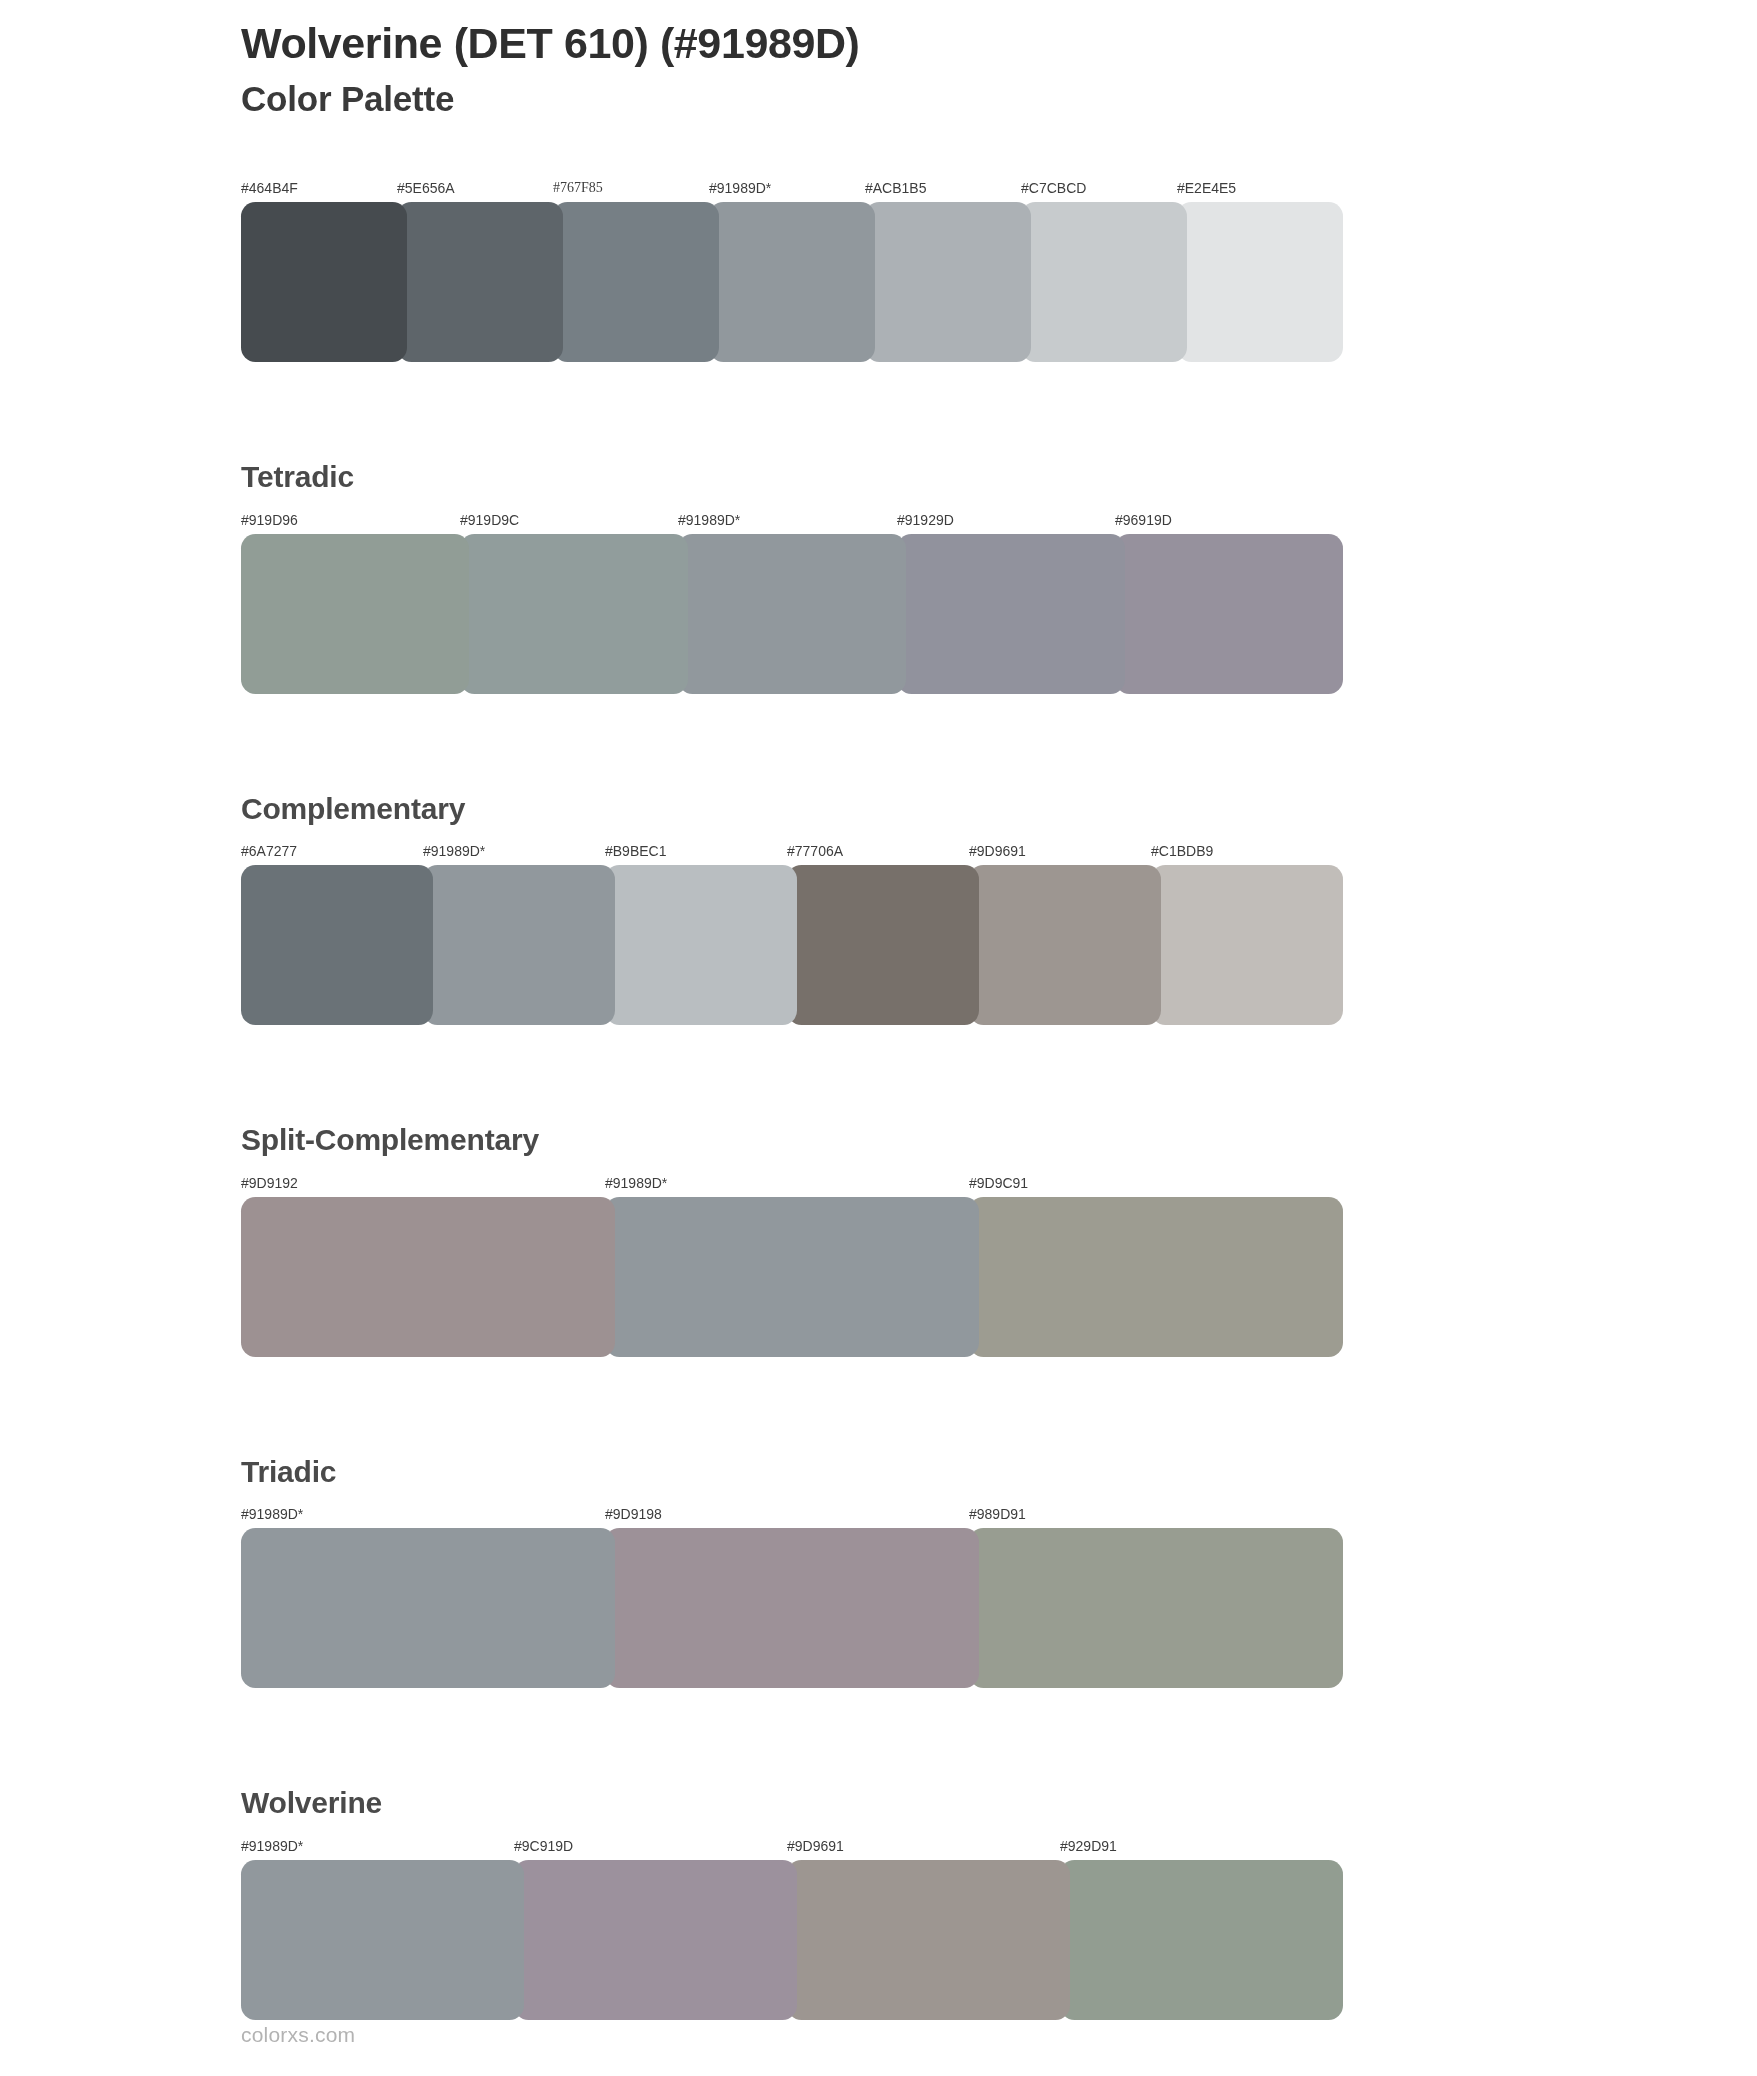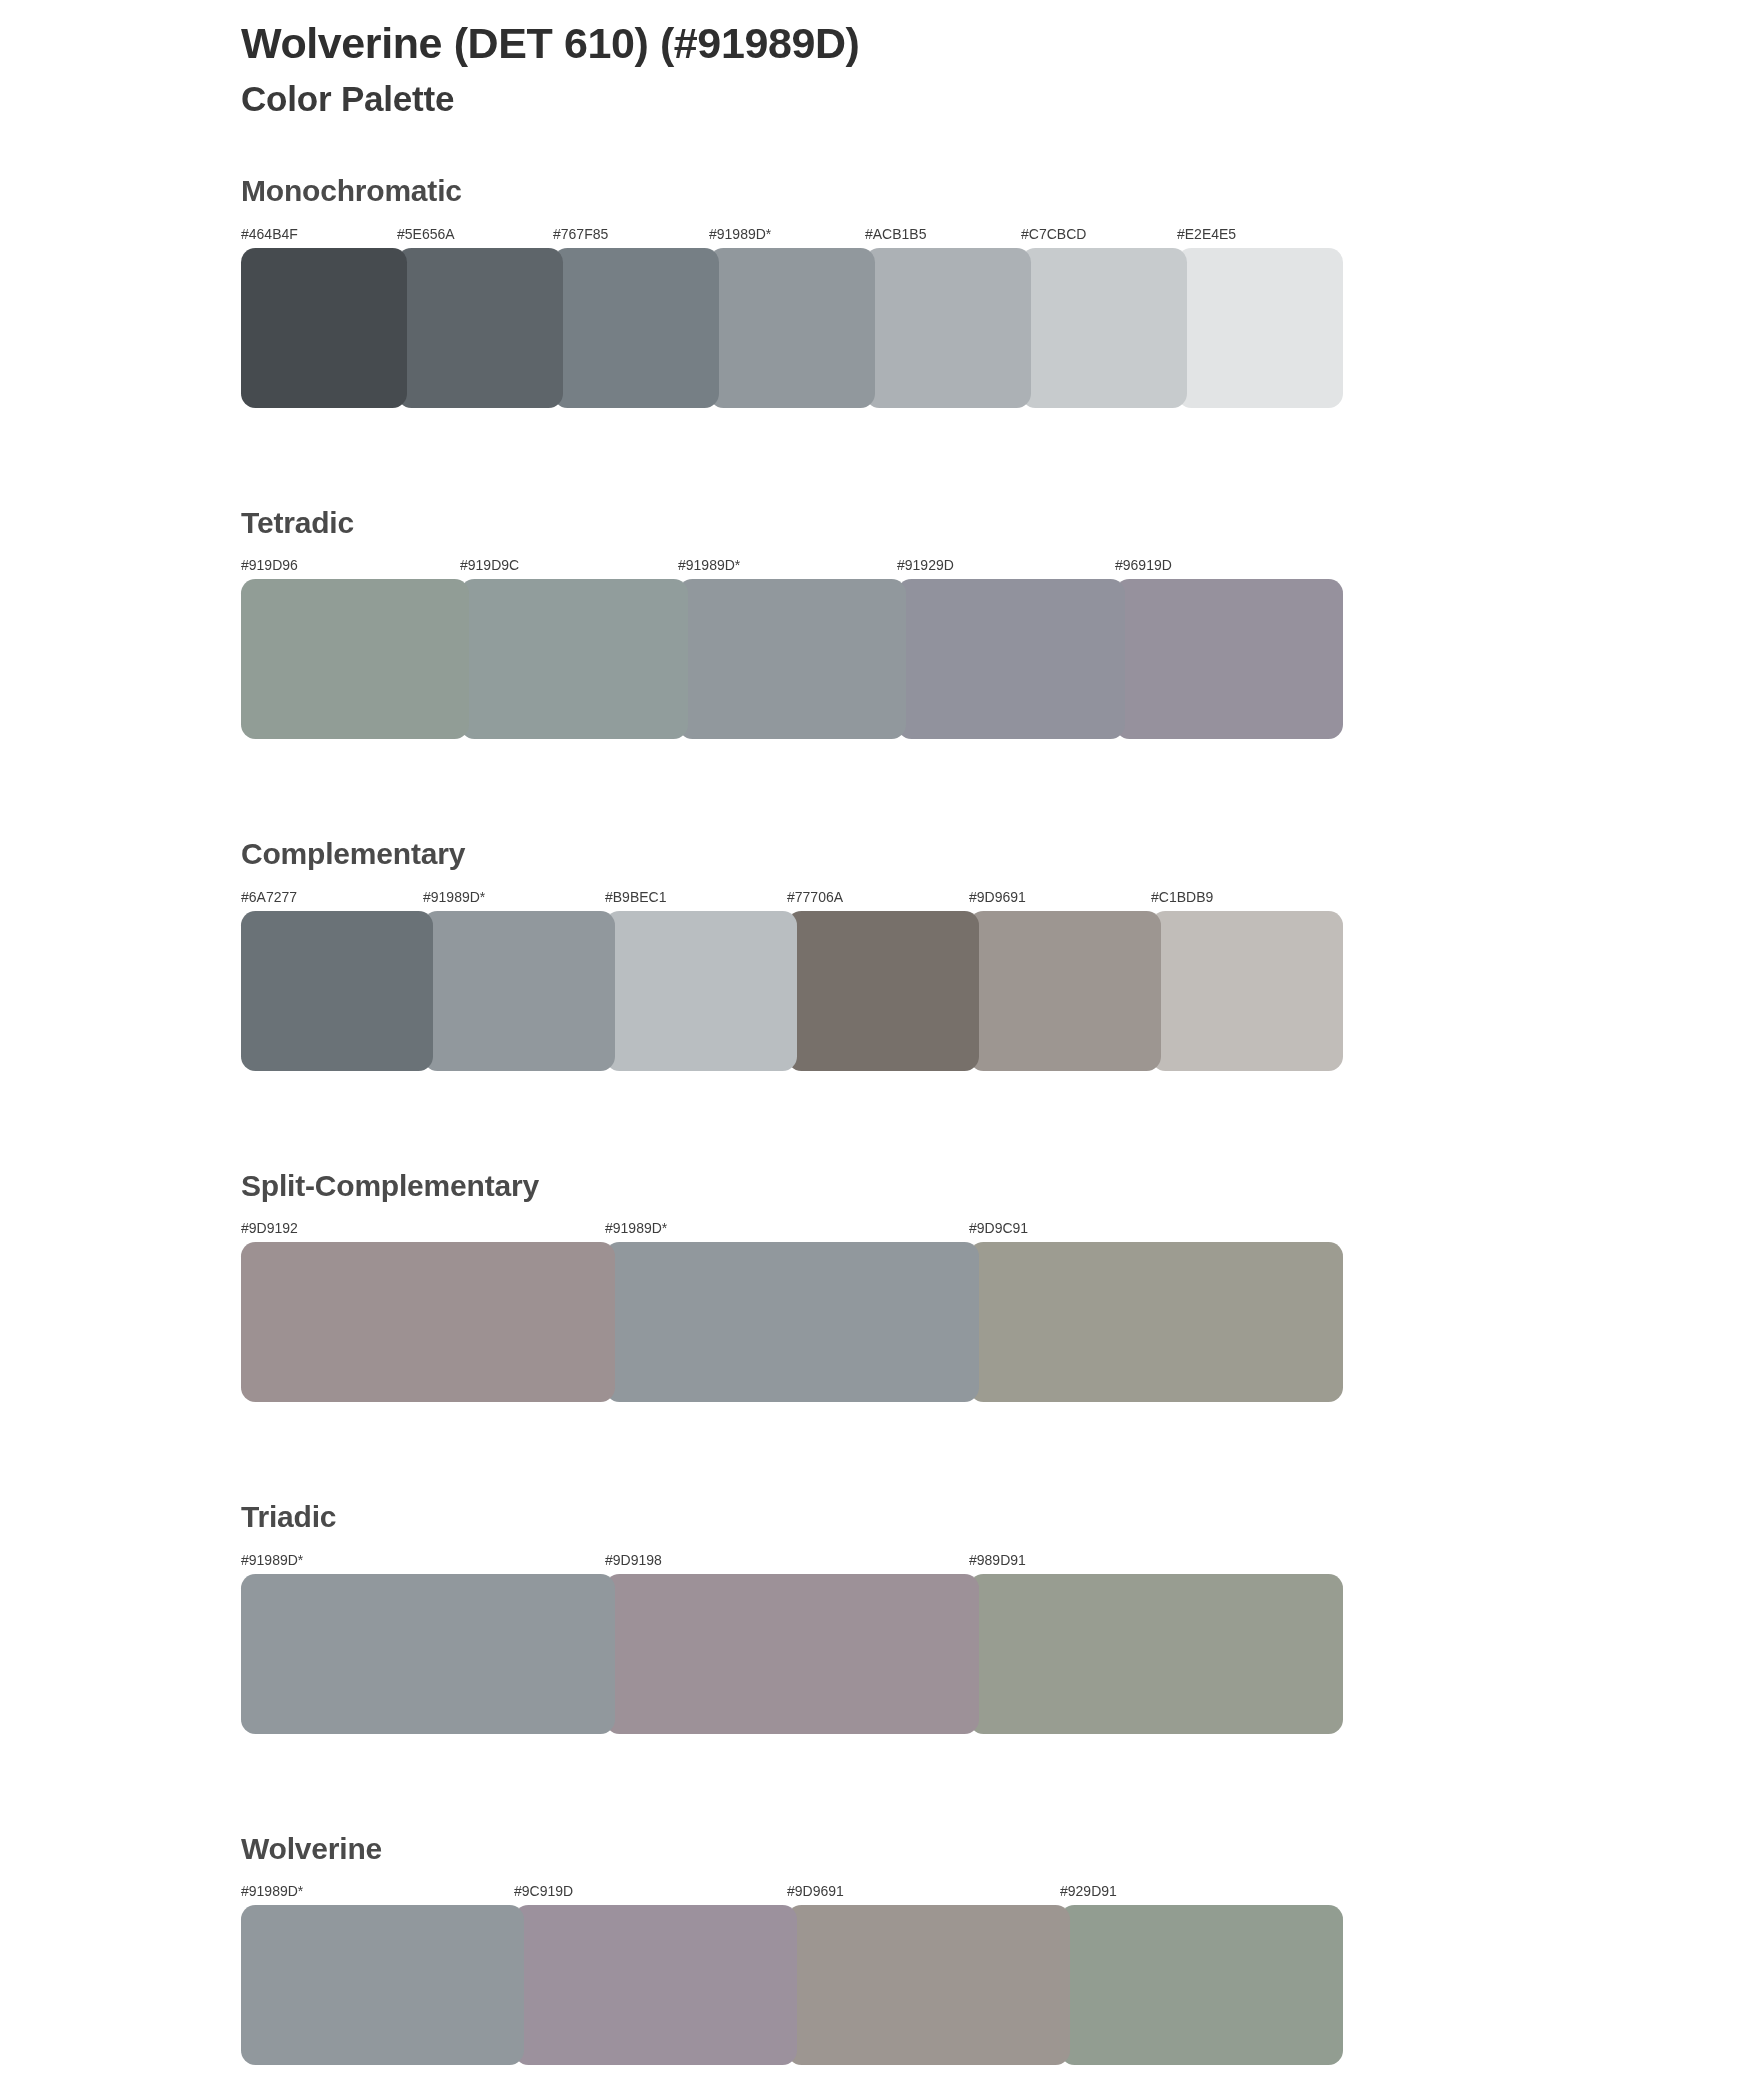--- a/index.html
+++ b/index.html
@@ -110,25 +110,24 @@
 
 <div class="page">
 
   <div class="header">
     <h1 class="title">Wolverine (DET 610) (#91989D)</h1>
     <h2 class="subtitle">Color Palette</h2>
   </div>
 
   <div class="sections" id="sections-root">
       <div class="section">
-        <div class="section-title">Monochromatic</div>
         <div class="labels">
           <div class="swatch-label" style="left: 0px;">#464B4F</div>
           <div class="swatch-label" style="left: 156px;">#5E656A</div>
-          <div class="swatch-label" style="left: 312px;">#767F85</div>
+          <div class="swatch-label" style="left: 312px; font-family: Liberation Serif, serif;">#767F85</div>
           <div class="swatch-label" style="left: 468px;">#91989D*</div>
           <div class="swatch-label" style="left: 624px;">#ACB1B5</div>
           <div class="swatch-label" style="left: 780px;">#C7CBCD</div>
           <div class="swatch-label" style="left: 936px;">#E2E4E5</div>
         </div>
         <div class="swatch-row">
           <div class="swatch" title="#464B4F" style="left: 0px; width: 166px; background: rgb(70, 75, 79); z-index: 7;"></div>
           <div class="swatch" title="#5E656A" style="left: 156px; width: 166px; background: rgb(94, 101, 106); z-index: 6;"></div>
           <div class="swatch" title="#767F85" style="left: 312px; width: 166px; background: rgb(118, 127, 133); z-index: 5;"></div>
           <div class="swatch" title="#91989D*" style="left: 468px; width: 166px; background: rgb(145, 152, 157); z-index: 4;"></div>

